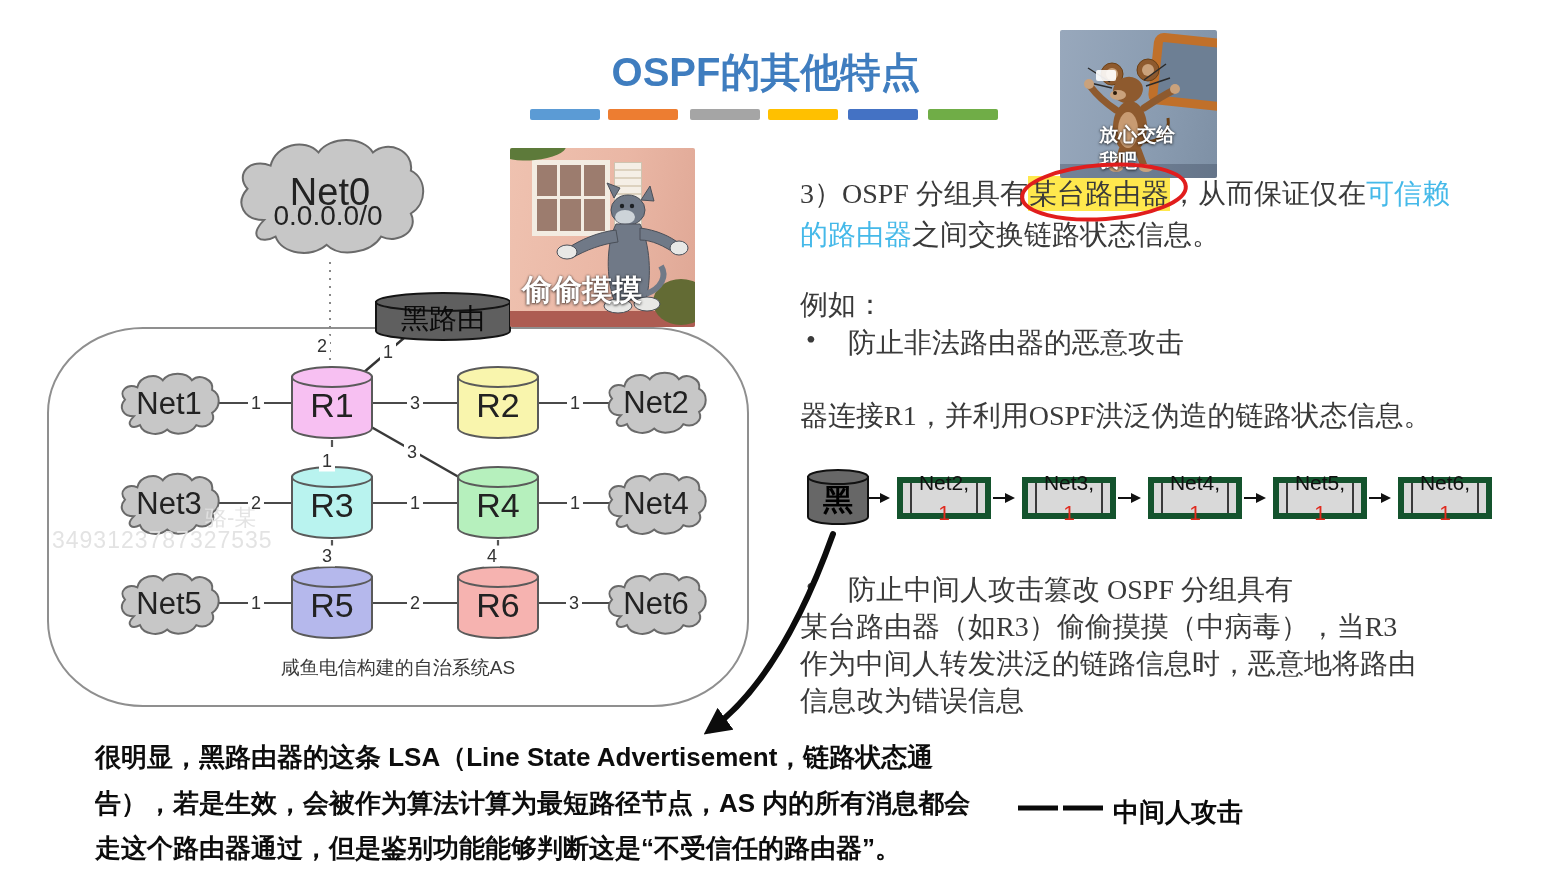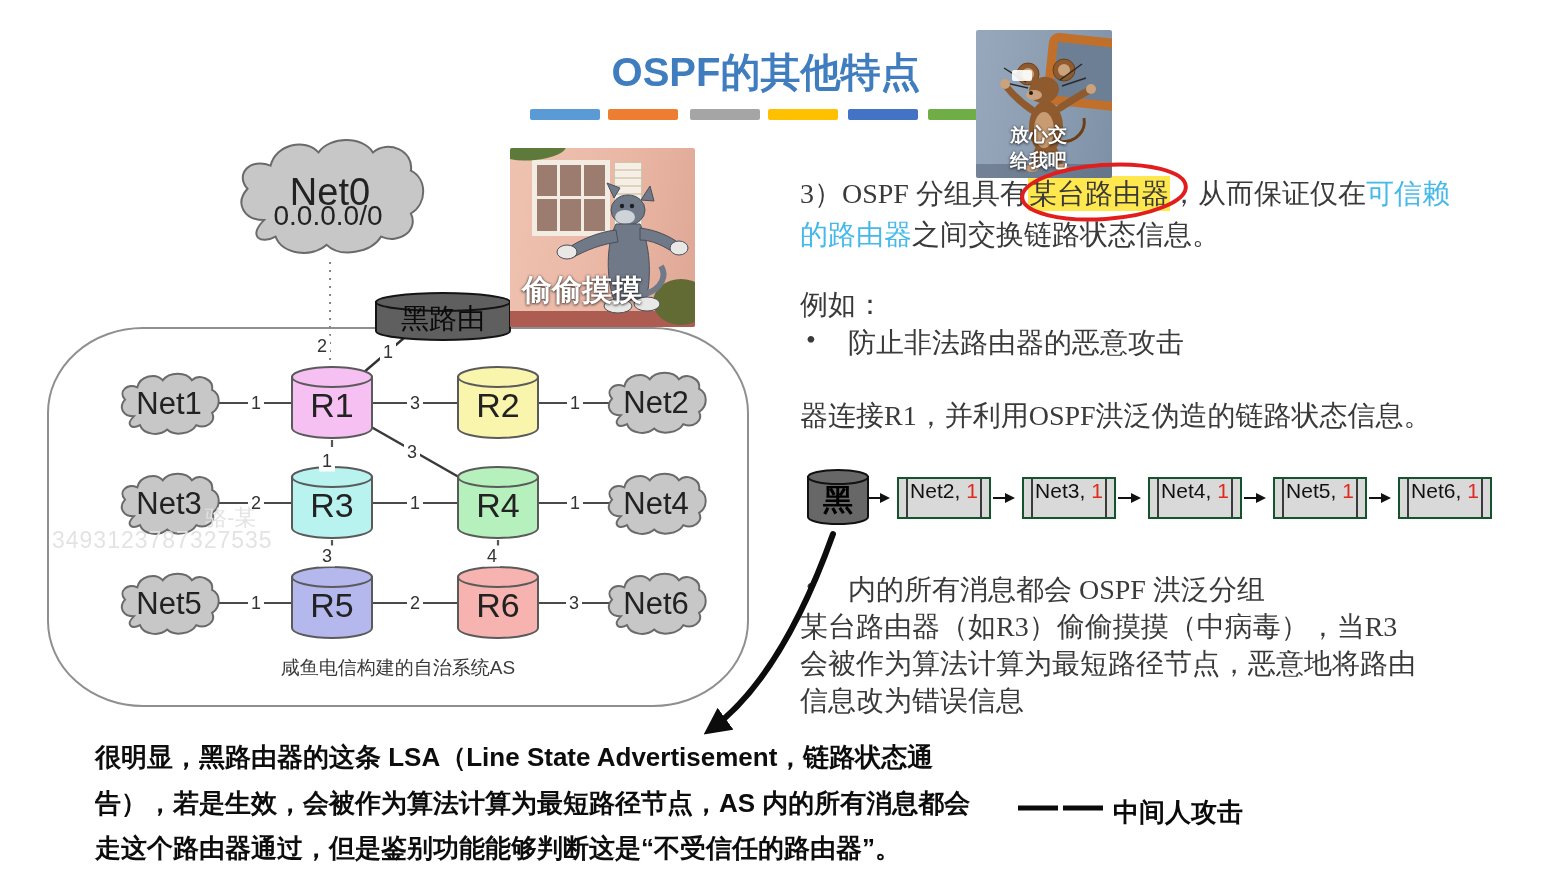--- a/index.html
+++ b/index.html
@@ -9,22 +9,22 @@
   .t{position:absolute;white-space:nowrap;color:#3a3a3a;
      font-family:"Liberation Serif","DejaVu Serif",serif;}
   .c{transform:translate(-50%,-50%);}
   .sans{font-family:"Liberation Sans","DejaVu Sans",sans-serif;}
   .costlbl{position:absolute;transform:translate(-50%,-50%);font-size:18px;color:#333;
            background:#fff;padding:0 3px;font-family:"Liberation Sans",sans-serif;}
   .nodelbl{position:absolute;transform:translate(-50%,-50%);color:#222;
            font-family:"Liberation Sans",sans-serif;}
   .bar{position:absolute;top:109px;width:70px;height:11px;border-radius:2px;}
   .packet{position:absolute;top:477px;width:94px;height:42px;background:#d9d9d9;
-          border:2px solid #14532d;box-sizing:border-box;display:flex;align-items:flex-start;
-          justify-content:center;gap:6px;font-family:"Liberation Sans",sans-serif;font-size:21px;color:#111;}
+          border:6px solid #14532d;box-sizing:border-box;display:flex;align-items:center;
+          justify-content:center;gap:6px;font-family:"Liberation Sans",sans-serif;font-size:21px;color:#111;flex-direction:column;}
   .packet .stripe{position:absolute;top:0;bottom:0;width:2px;background:#3a3a3a;}
   .meme{position:absolute;overflow:hidden;border-radius:2px;}
   .meme .cap{position:absolute;color:#fff;font-weight:bold;
              font-family:"Liberation Sans",sans-serif;
              text-shadow:0 1px 3px rgba(0,0,0,.65),0 0 2px rgba(0,0,0,.5);}
   .bottom-line{position:absolute;left:95px;font-size:26px;font-weight:bold;color:#0d0d0d;
                white-space:nowrap;font-family:"Liberation Sans","DejaVu Sans",sans-serif;}
   .wm{position:absolute;color:#e2e2e2;font-family:"Liberation Sans",sans-serif;opacity:.95;}
 </style>
 </head>
@@ -208,23 +208,23 @@
     <span style="color:#e02a1e">1</span>
   </div>
   <div class="packet" style="left:1398px;z-index:2">
     <i class="stripe" style="left:7px"></i>
     <i class="stripe" style="right:7px"></i>
     <span>Net6,</span>
     <span style="color:#e02a1e">1</span>
   </div>
 
   <div class="t" style="left:806px;top:571px;font-size:28px;z-index:2">•</div>
-  <div class="t" style="left:848px;top:571px;font-size:28px;z-index:2">内的所有消息都会 OSPF 洪泛分组</div>
+  <div class="t" style="left:848px;top:571px;font-size:28px;z-index:2">防止中间人攻击篡改 OSPF 分组具有</div>
   <div class="t" style="left:800px;top:608px;font-size:28px;z-index:2">某台路由器（如R3）偷偷摸摸（中病毒），当R3</div>
-  <div class="t" style="left:800px;top:645px;font-size:28px;z-index:2">会被作为算法计算为最短路径节点，恶意地将路由</div>
+  <div class="t" style="left:800px;top:645px;font-size:28px;z-index:2">作为中间人转发洪泛的链路信息时，恶意地将路由</div>
   <div class="t" style="left:800px;top:682px;font-size:28px;z-index:2">信息改为错误信息</div>
 
   <div class="bottom-line" style="top:740px;z-index:2">很明显，黑路由器的这条 LSA（Line State Advertisement，链路状态通</div>
   <div class="bottom-line" style="top:786px;z-index:2">告），若是生效，会被作为算法计算为最短路径节点，AS 内的所有消息都会</div>
   <div class="bottom-line" style="top:831px;z-index:2">走这个路由器通过，但是鉴别功能能够判断这是“不受信任的路由器”。</div>
   <div class="abs sans" style="left:1113px;top:795px;font-size:26px;font-weight:bold;color:#0a0a0a;white-space:nowrap;z-index:2">中间人攻击</div>
 
   <div class="meme" style="left:510px;top:148px;width:185px;height:179px;z-index:3;
               background:linear-gradient(100deg,#efc2b0 0%,#eab7a5 55%,#dfa795 100%);">
     <div class="abs" style="left:22px;top:12px;width:78px;height:76px;background:#9c7c6e;border:5px solid #f3ece2;box-sizing:border-box;">
@@ -250,21 +250,21 @@
         <ellipse cx="169" cy="100" rx="9" ry="7" fill="#e8e8e6"></ellipse>
         <ellipse cx="108" cy="158" rx="14" ry="7" fill="#e8e8e6"></ellipse>
         <ellipse cx="137" cy="156" rx="13" ry="7" fill="#e8e8e6"></ellipse>
         <circle cx="112" cy="58" r="2.2" fill="#1c2024" stroke="none"></circle>
         <circle cx="122" cy="58" r="2.2" fill="#1c2024" stroke="none"></circle>
       </g>
     </svg>
     <div class="cap" style="left:12px;bottom:16px;font-size:30px;">偷偷摸摸</div>
   </div>
 
-  <div class="meme" style="left:976px;top:30px;width:136px;height:148px;z-index:3;
+  <div class="meme" style="left:1060px;top:30px;width:157px;height:148px;z-index:3;
               background:linear-gradient(100deg,#98a8bc 0%,#8a9cb1 60%,#7e90a5 100%);">
     <div class="abs" style="right:-16px;top:6px;width:64px;height:54px;border:9px solid #c0702a;border-radius:10px;transform:rotate(6deg);background:#6d7f94;"></div>
     <div class="abs" style="left:0;bottom:0;width:100%;height:14px;background:rgba(55,65,85,.35);"></div>
     <svg class="abs" width="145" height="148" style="left:0;top:0">
       <g>
         <circle cx="52" cy="44" r="11" fill="#8e5a2e" stroke="#6b4015"></circle>
         <circle cx="52" cy="44" r="6" fill="#caa27c"></circle>
         <circle cx="88" cy="40" r="11" fill="#8e5a2e" stroke="#6b4015"></circle>
         <circle cx="88" cy="40" r="6" fill="#caa27c"></circle>
         <g stroke="#2a2a2a" stroke-width="1.4">

